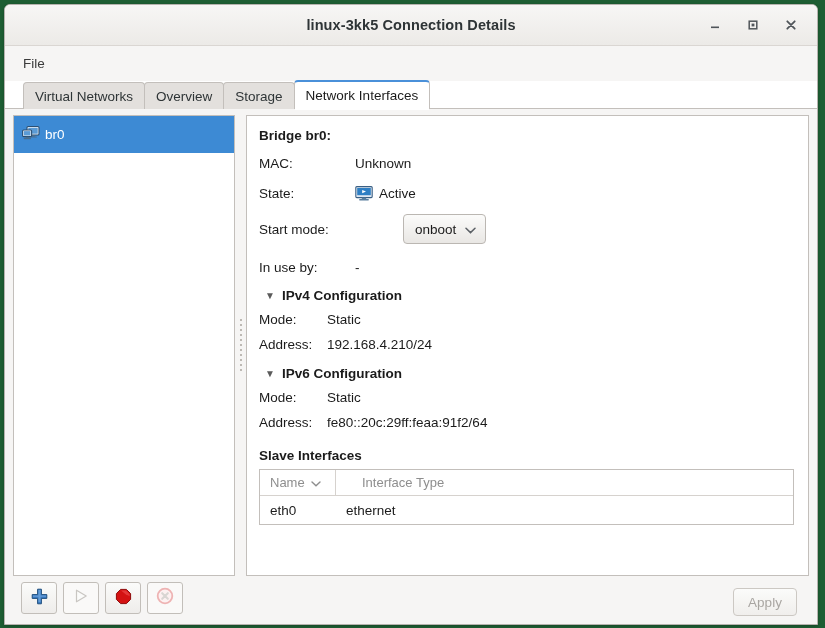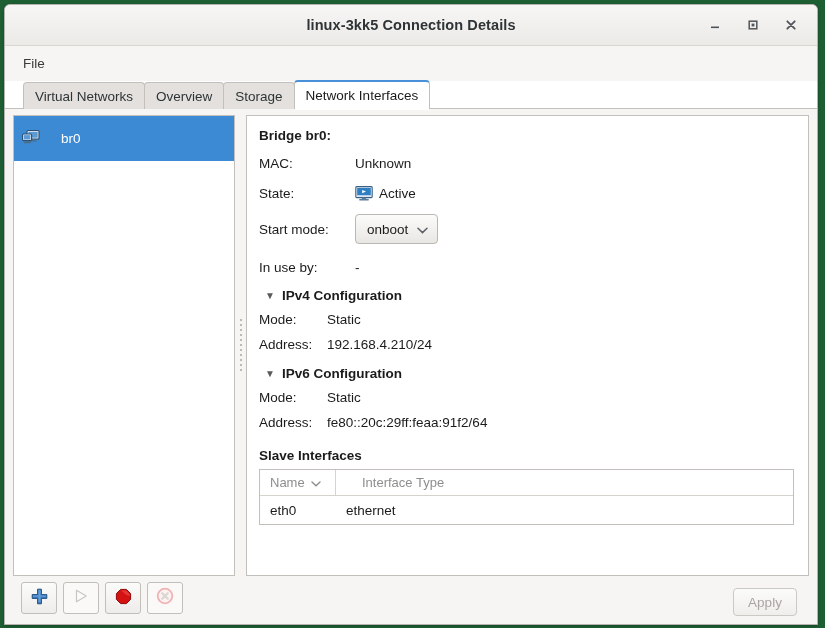--- a/index.html
+++ b/index.html
@@ -103,22 +103,22 @@
     padding-top: 6px;
   }
   
   #list-pane {
     width: 222px; flex: 0 0 222px;
     background: #ffffff;
     border: 1px solid #c3bfbb;
     overflow: hidden;
   }
   .list-row {
-    height: 45px; display: flex; align-items: center;
-    padding: 0 8px; gap: 20px; cursor: pointer;
+    height: 37px; display: flex; align-items: center;
+    padding: 0 8px; gap: 4px; cursor: pointer;
     font-size: 13.5px;
   }
   .list-row.selected { background: #3d8ad4; color: #ffffff; }
   
   #splitter {
     width: 11px; flex: 0 0 11px;
     display: flex; align-items: center; justify-content: center;
     cursor: col-resize;
   }
   #splitter .dots {
@@ -138,21 +138,21 @@
     font-size: 13.5px; font-weight: bold; color: #1b1b1b;
     margin-bottom: 11px;
   }
   .field {
     display: flex; align-items: center;
     font-size: 13.5px; color: #1b1b1b;
     margin-bottom: 11px; min-height: 19px;
   }
   .field .lbl { width: 96px; flex: 0 0 96px; color: #1b1b1b; }
   .field .val { display: flex; align-items: center; gap: 6px; }
-  .field.tall { margin-bottom: 14px; }
+  .field.tall { margin-bottom: 14px; gap: 48px; }
   
   .mon-icon { width: 18px; height: 15px; display:block; }
   
   .combo {
     display: inline-flex; align-items: center; gap: 9px;
     height: 30px; padding: 0 9px 0 11px;
     background: linear-gradient(to bottom, #fbfbfa 0%, #e9e7e4 100%);
     border: 1px solid #bbb7b2; border-radius: 4px;
     font-size: 13.5px; color: #1b1b1b; cursor: pointer;
   }

